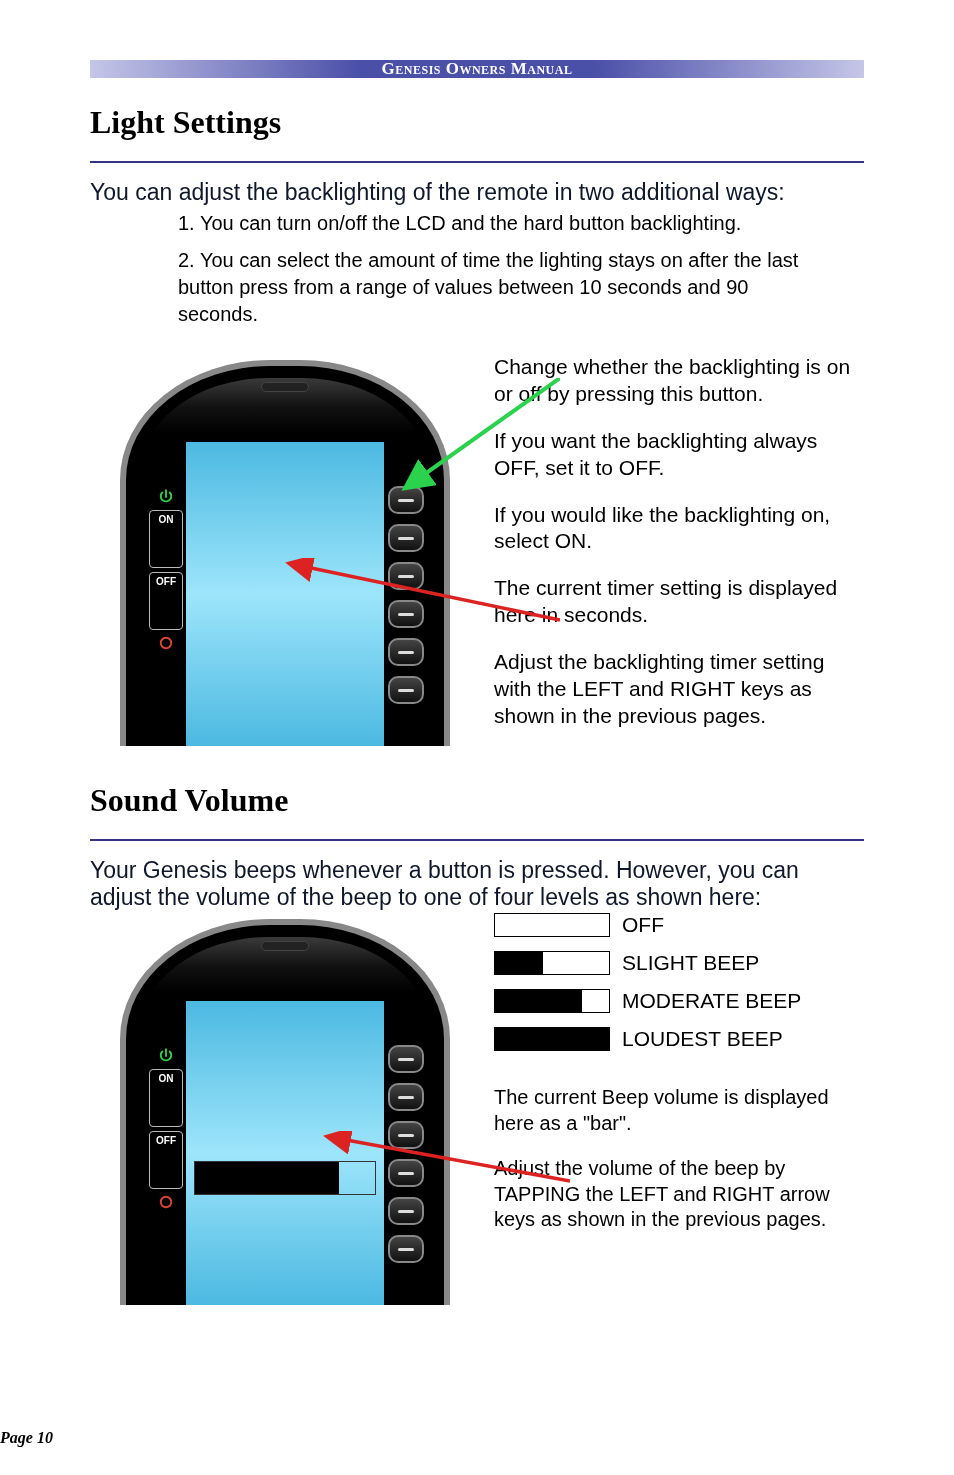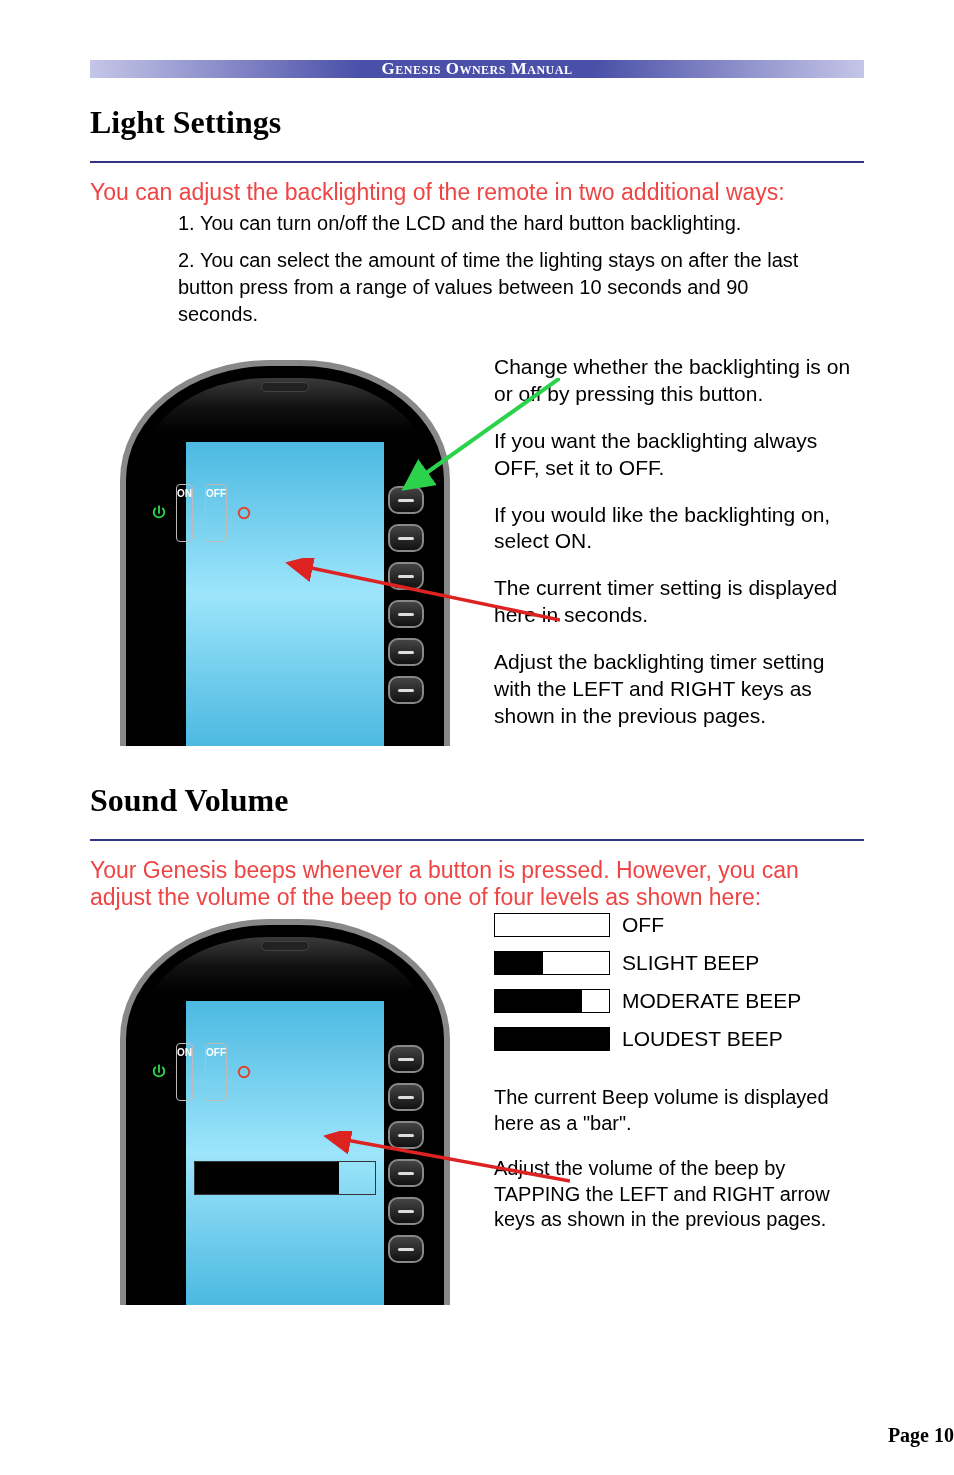--- a/index.html
+++ b/index.html
@@ -30,21 +30,21 @@
     font-size: 32px;
     border-bottom: 2px solid #333388;
     padding-bottom: 20px;
     margin-bottom: 16px;
     color: #000;
   }
   .intro {
     font-family: "Helvetica Neue", Arial, sans-serif;
     font-size: 23px;
     font-weight: 300;
-    color: #ef4444;
+    color: #0f172a;
     margin-bottom: 4px;
   }
   .ordered {
     font-family: "Helvetica Neue", Arial, sans-serif;
     font-size: 20px;
     font-weight: 300;
     margin-left: 88px;
     margin-right: 40px;
     line-height: 1.35;
     margin-bottom: 10px;
@@ -108,21 +108,21 @@
     border-radius: 10px;
     background: linear-gradient(to bottom, #444, #111);
     display:flex; align-items:center; justify-content:center;
     color:#fff; font-size:16px; font-weight:bold;
   }
   .side-btn .dash{ width:16px; height:3px; background:#ddd; border-radius:2px;}
   .left-col {
     position: absolute;
     left: 10px;
     top: 106px;
-    display:flex; flex-direction:row; gap:6px;
+    display:flex; flex-direction:column; 
     width:36px;
     align-items:center;
   }
   .pwr { width:26px; height:26px; border:2px solid transparent; border-radius:50%;
          display:flex; align-items:center; justify-content:center;}
   .pwr svg { width:18px; height:18px; }
   .lbl-box { width:34px; height:58px; border:1px solid #bbb; border-radius:4px;
              display:flex; align-items:flex-start; justify-content:center;
              font-family:Arial; font-size:10px; font-weight:bold; color:#fff;
              padding-top:3px;}
@@ -136,22 +136,22 @@
   .right-text.narrow p { font-size: 20px; }
   .legend {
     display:flex; flex-direction:column; gap:14px; margin-bottom:34px;
   }
   .legend-row { display:flex; align-items:center; gap:12px;
                 font-family:"Helvetica Neue",Arial,sans-serif; font-size:21px; font-weight:300;}
   .legend-box { width:116px; height:24px; border:1.5px solid #000; position:relative;}
   .legend-fill { position:absolute; left:0; top:0; bottom:0; background:#000;}
   
   .arrow { position:absolute; pointer-events:none; }
-  .page-foot { position:absolute; bottom:28px; left:0; right:0; text-align:right;
-               font-family:"Times New Roman",serif; font-weight:bold; font-size:20px;}
+  .page-foot { position:absolute; bottom:28px; left:0; right:0; text-align:left;
+               font-family:"Times New Roman",serif; font-weight:bold; font-size:16px;font-style:italic;}
 </style>
 </head>
 <body>
 
 <div class="banner">Genesis Owners Manual</div>
 
 <h1 class="section">Light Settings</h1>
 
 <p class="intro">You can adjust the backlighting of the remote in two additional ways:</p>
 <div class="ordered">1. You can turn on/off the LCD and the hard button backlighting.</div>

